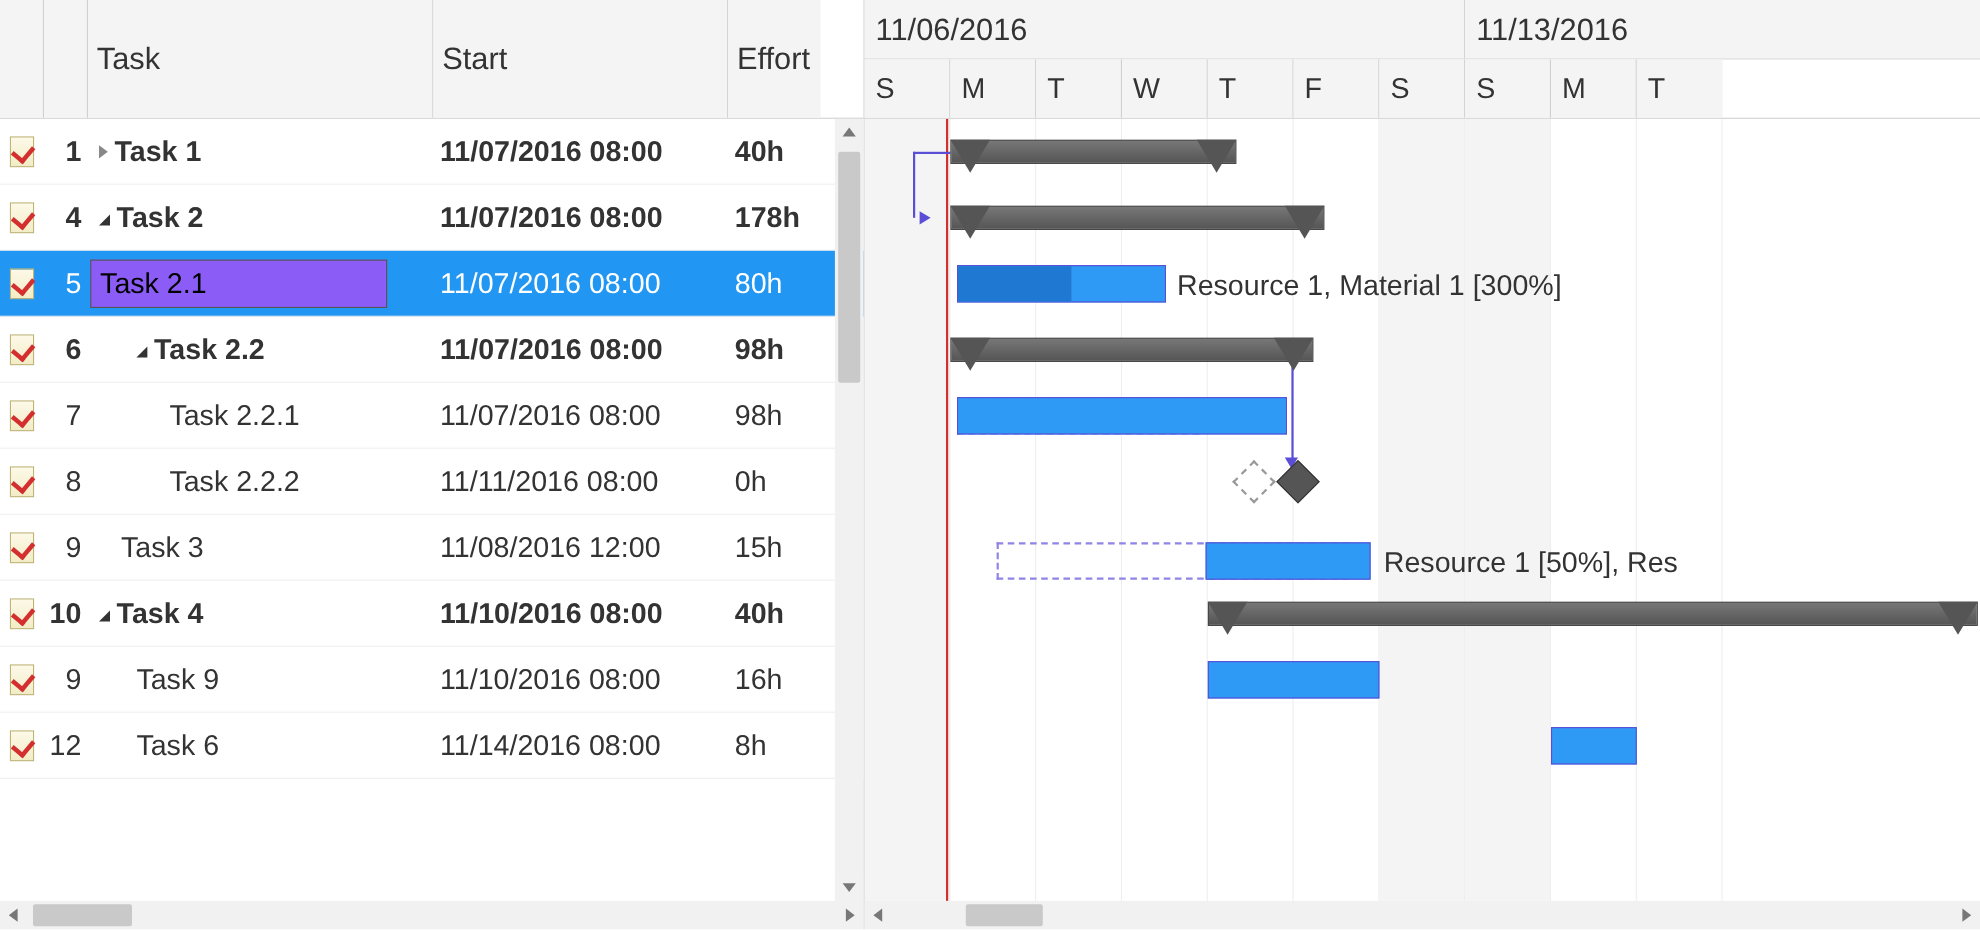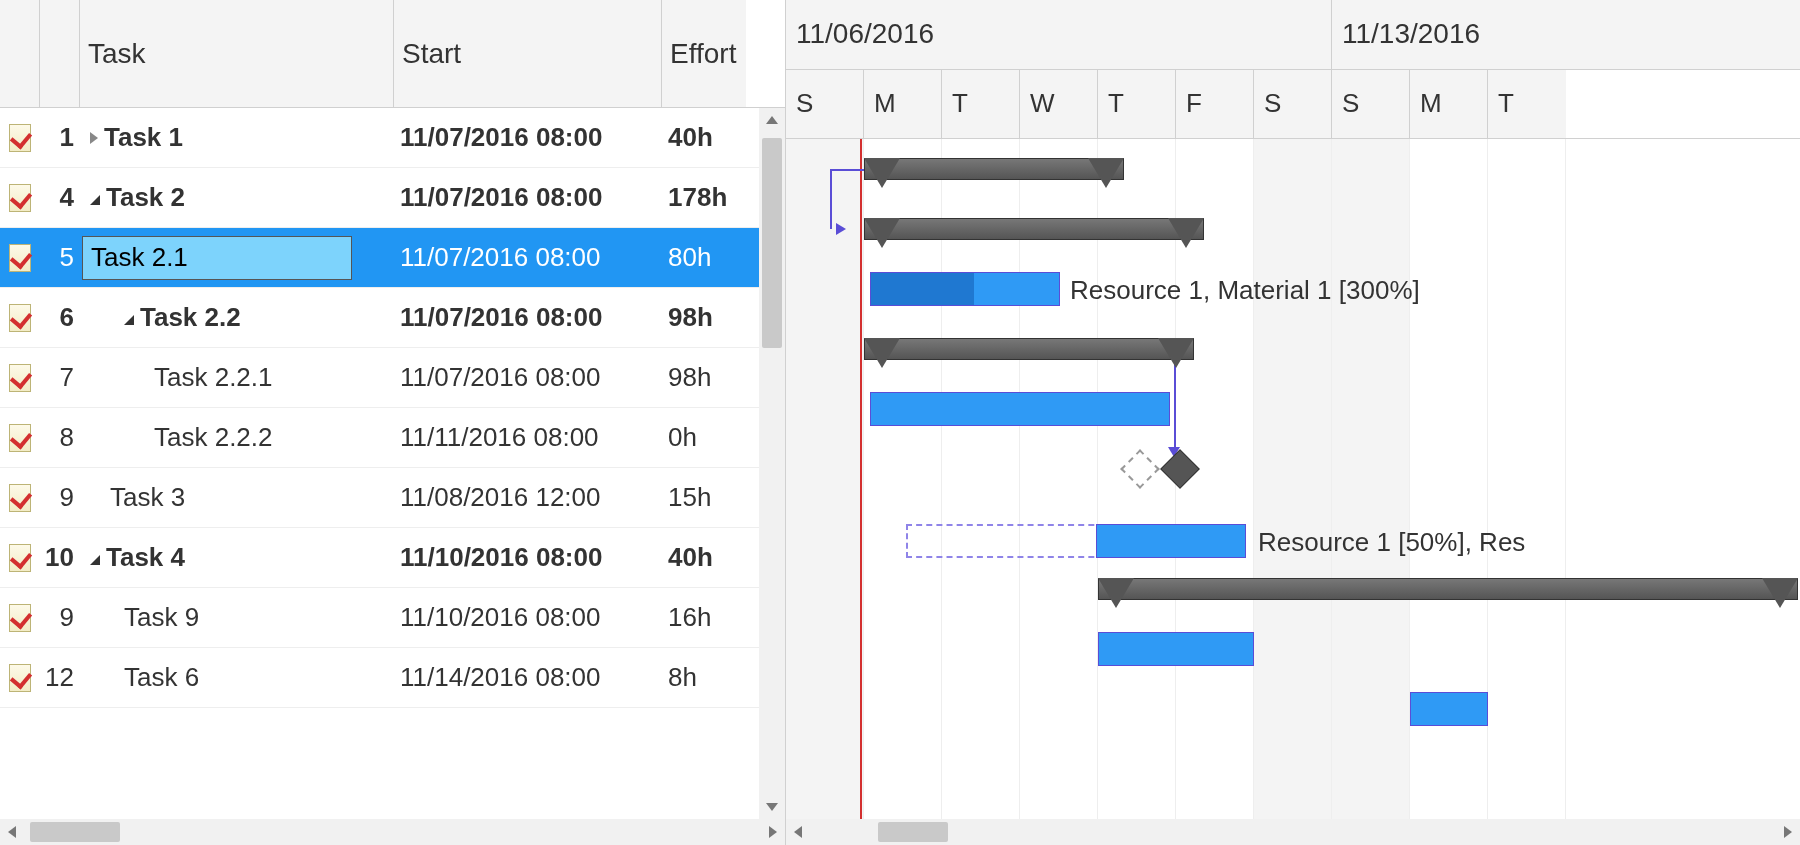--- a/index.html
+++ b/index.html
@@ -103,32 +103,32 @@
   .hscroll {
     height:26px; background:#f1f1f1; position:relative;
   }
   .hscroll .lf,.hscroll .rt{position:absolute;top:0;bottom:0;width:24px;display:flex;align-items:center;justify-content:center;}
   .hscroll .lf{left:0;} .hscroll .rt{right:0;}
   .hscroll .lf::before{content:"";border-top:6px solid transparent;border-bottom:6px solid transparent;border-right:8px solid #777;}
   .hscroll .rt::before{content:"";border-top:6px solid transparent;border-bottom:6px solid transparent;border-left:8px solid #777;}
   .hscroll .thumb{position:absolute;top:3px;bottom:3px;left:30px;width:90px;background:#c9c9c9;border-radius:2px;}
   
   .cell-editor {
-    background:#7dd3fc; color:#000; border:1px solid #555;
+    background:#8b5cf6; color:#000; border:1px solid #555;
     width: 270px; height:44px; font-size:26px; padding: 2px 8px;
     font-family: inherit;
   }
   
   .right {
     width: 1014px;
     height: 845px;
     display:flex; flex-direction:column;
     position:relative;
   }
-  .timeline-header { height:139px; border-bottom:1px solid #d0d0d0; display:flex; flex-direction:column; }
+  .timeline-header { height:108px; border-bottom:1px solid #d0d0d0; display:flex; flex-direction:column; }
   .th-weeks { flex:1; display:flex; border-bottom:1px solid #d0d0d0; }
   .th-week { flex:0 0 auto; border-right:1px solid #d0d0d0; background:#f4f4f4; display:flex; align-items:center; padding-left:10px; font-size:28px; }
   .th-days { flex:1; display:flex; }
   .th-day { flex:0 0 auto; width:78px; border-right:1px solid #d0d0d0; background:#f4f4f4; display:flex; align-items:center; padding-left:10px; font-size:26px;}
   .gantt-body {
     position:relative; flex:1; overflow:hidden;
   }
   .gcol {
     position:absolute; top:0; bottom:0; border-right:1px solid #eee;
   }

